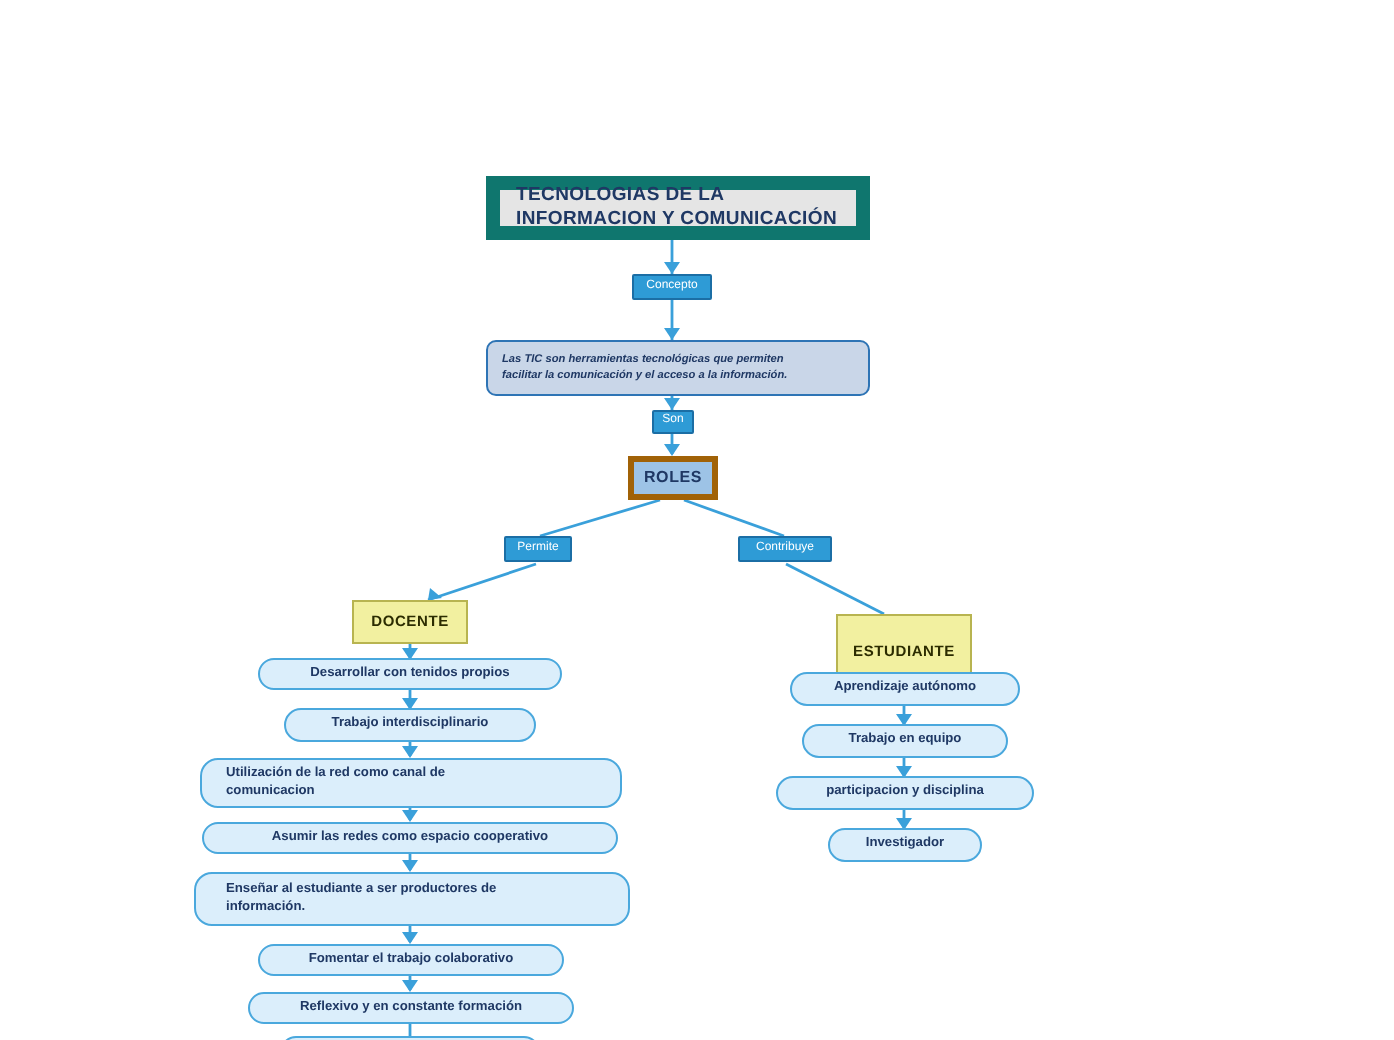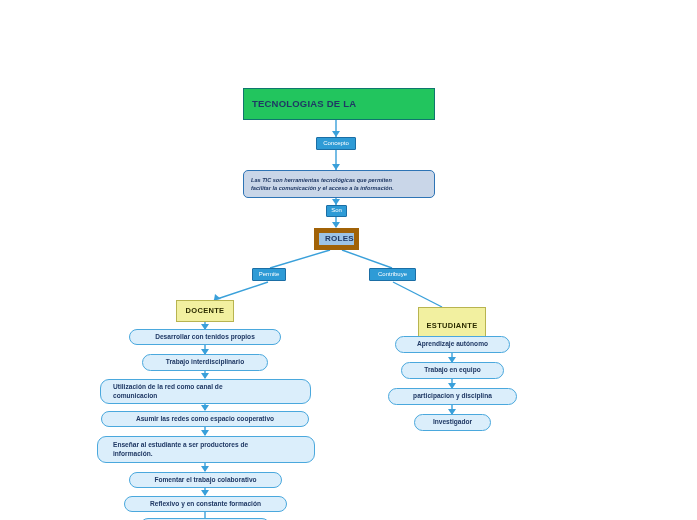--- a/index.html
+++ b/index.html
@@ -24,22 +24,22 @@
     position: absolute;
     box-sizing: border-box;
     display: flex;
     align-items: center;
     justify-content: center;
     text-align: center;
     line-height: 1.25;
   }
   
   .n-title {
-    background: #22c55e;
-    border: 1px solid #0f766e;
+    background: #e5e5e5;
+    border: 7px solid #0f766e;
     color: #1f3864;
     font-weight: bold;
     font-size: 9.5px;
     letter-spacing: .2px;
     justify-content: flex-start;
     text-align: left;
     padding: 4px 8px;
   }
   
   .n-link {
@@ -60,26 +60,25 @@
     font-style: italic;
     font-weight: bold;
     text-align: left;
     justify-content: flex-start;
     padding: 4px 7px;
     line-height: 1.45;
   }
   
   .n-roles {
     background: #9dc3e6;
-    border: 5px solid #a16207;
+    border: 3px solid #a16207;
     color: #1f3864;
     font-size: 8px;
     font-weight: bold;
     letter-spacing: .3px;
-    justify-content: flex-end;
   }
   
   .n-yellow {
     background: #f2f0a0;
     border: 1px solid #b8b450;
     color: #2c2c00;
     font-size: 7.5px;
     font-weight: bold;
     letter-spacing: .3px;
   }
@@ -158,20 +157,21 @@
       <polygon points="205,496 201,490 209,490"></polygon>
       <polygon points="452,337 448,331 456,331"></polygon>
       <polygon points="452,363 448,357 456,357"></polygon>
       <polygon points="452,389 448,383 456,383"></polygon>
       <polygon points="452,415 448,409 456,409"></polygon>
     </g>
   </svg>
 
   <div class="node n-title" style="left:243px; top:88px; width:192px; height:32px; flex-direction:column; align-items:flex-start; justify-content:center;">
     <span>TECNOLOGIAS DE LA</span>
+    <span>INFORMACION Y COMUNICACIÓN</span>
   </div>
 
   <div class="node n-link" style="left:316px; top:137px; width:40px; height:13px;">
     <span>Concepto</span>
   </div>
 
   <div class="node n-def" style="left:243px; top:170px; width:192px; height:28px; flex-direction:column; align-items:flex-start; justify-content:center;">
     <span>Las TIC son herramientas tecnológicas que permiten</span>
     <span>facilitar la comunicación y el acceso a la información.</span>
   </div>

